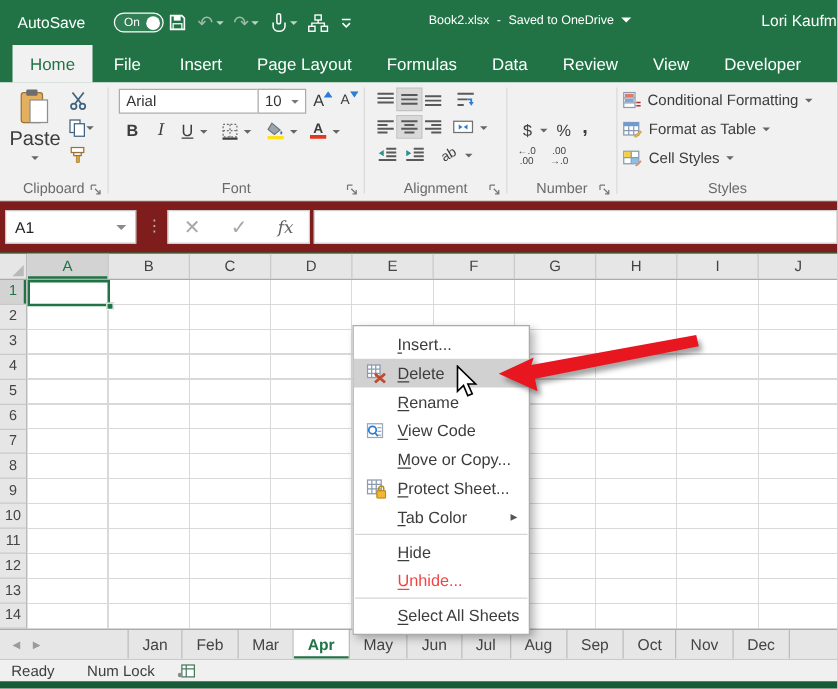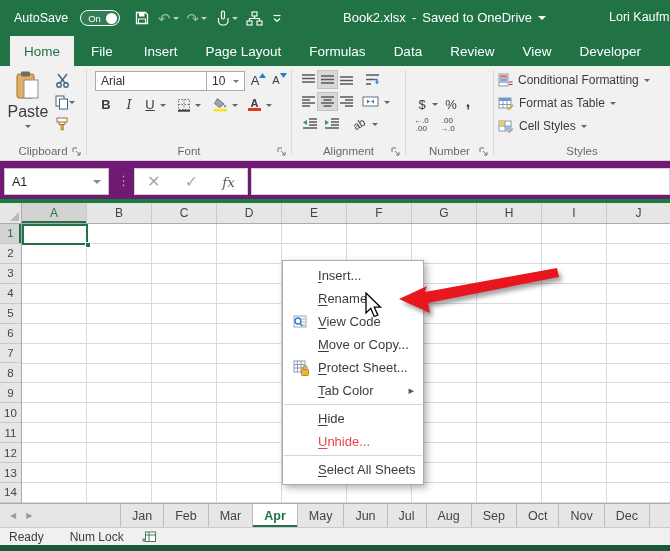--- a/index.html
+++ b/index.html
@@ -7,29 +7,29 @@
     --dark-green:#185c37;
     --arrow-red:#e8171f;
     --menu-highlight:#d1d1d1;
   }
   *{box-sizing:border-box;margin:0;padding:0}
   body{font-family:"Liberation Sans",sans-serif;background:#888}
   .app{position:relative;width:670px;height:551px;background:#fff;overflow:hidden;font-family:"Liberation Sans",sans-serif}
 
   
   .titlebar{position:absolute;left:0;top:0;width:670px;height:36px;background:var(--excel-green);color:#fff;font-size:12.5px}
-  .autosave{position:absolute;left:14px;top:10px;display:flex;align-items:center;gap:12px}
+  .autosave{position:absolute;left:14px;top:10px;display:flex;align-items:center;gap:23px}
   .pill{width:40px;height:16px;border:1px solid #fff;border-radius:9px;background:rgba(255,255,255,.08);position:relative}
   .pill .on{position:absolute;left:7px;top:2px;font-size:9.5px;color:#fff}
   .pill .knob{position:absolute;right:2px;top:2px;width:11px;height:11px;border-radius:50%;background:#fff}
   .qat{position:absolute;left:130px;top:6px;display:flex;align-items:center;height:24px}
   .qbtn{display:flex;align-items:center;justify-content:center;height:24px;padding:0 4px}
   .qglyph{font-size:15px;color:#9fb9aa;line-height:1}
   .mini-caret{width:0;height:0;border:3px solid transparent;border-top-color:#bcd3c5;margin-left:2px;margin-top:3px}
-  .doc-title{position:absolute;left:343px;top:10px;display:flex;align-items:center;gap:6px;font-size:13px;white-space:nowrap}
+  .doc-title{position:absolute;left:343px;top:10px;display:flex;align-items:center;gap:6px;font-size:10px;white-space:nowrap}
   .w-caret{width:0;height:0;border:4px solid transparent;border-top-color:#fff;margin-top:4px}
   .user-name{position:absolute;left:609px;top:10px;font-size:12.5px;white-space:nowrap}
 
   
   .tabstrip{position:absolute;left:0;top:36px;width:670px;height:30px;background:var(--excel-green);display:flex;align-items:stretch;padding-left:10px;color:#fff;font-size:13.5px;white-space:nowrap}
   .rtab{display:flex;align-items:center;gap:6px;padding:0 14px}
   .rtab.active{background:#f1f1f1;color:var(--excel-green)}
   .rtab.file{padding:0 17px}
 
   
@@ -44,21 +44,21 @@
   .ibtn{position:absolute;display:flex;align-items:center;justify-content:center}
   .ibtn.sel{background:#d9d9d9;outline:1px solid #c2c2c2}
   .ltr{font-size:13px;color:#3c3c3c}
   .stylerow{position:absolute;left:4px;display:flex;align-items:center;gap:5px;height:20px;font-size:12px;color:#3c3c3c}
   .decbtn{position:absolute;display:flex;flex-direction:column;align-items:center;font-size:8px;line-height:8px;color:#444;letter-spacing:0}
   .paste{position:absolute;left:6px;top:4px;width:44px;height:74px;display:flex;flex-direction:column;align-items:center}
   .paste .plabel{margin-top:3px;font-size:16px}
   .fcstack{display:flex;flex-direction:column;align-items:center;line-height:10px}
 
   
-  .fbar{position:absolute;left:0;top:161px;width:670px;height:42px;background:#701a75;border-bottom:4px solid #15803d}
+  .fbar{position:absolute;left:0;top:161px;width:670px;height:42px;background:#7f1d1d;border-bottom:1px solid #15803d}
   .namebox{position:absolute;left:4px;top:7px;width:105px;height:27px;background:#fff;border:1px solid #c6c6c6;display:flex;align-items:center;padding:0 7px;font-size:12.5px;color:#222}
   .namebox .car{margin-left:auto;width:0;height:0;border:4px solid transparent;border-top-color:#8a8a8a;margin-top:4px}
   .fdots{position:absolute;left:117px;top:12px;color:#b0b0b0;font-size:13px}
   .fxbox{position:absolute;left:134px;top:7px;width:114px;height:27px;background:#fff;border:1px solid #d2d2d2;display:flex;align-items:center;justify-content:space-around;color:#a8a8a8}
   .fxbox .fx{font-family:"DejaVu Serif",serif;font-style:italic;font-size:13.5px;color:#5f5f5f}
   .ffield{position:absolute;left:251px;top:7px;right:0;height:27px;background:#fff;border:1px solid #d2d2d2;padding:0 6px;font-size:12.5px;display:flex;align-items:center}
 
   
   .grid{position:absolute;left:0;top:203px;width:670px;height:300px}
   .corner{position:absolute;left:0;top:0;width:22px;height:21px;background:#e6e6e6;border-right:1px solid #ababab;border-bottom:1px solid #ababab}
@@ -81,21 +81,21 @@
   .mi{height:23px;display:flex;align-items:center;padding-left:7px}
   .mi .ic{width:22px;height:17px;margin-right:6px;display:flex;align-items:center;justify-content:center;flex:0 0 auto}
   .mi.hl{background:var(--menu-highlight)}
   .mi.dis{color:#ef4444}
   .mi .sub{margin-left:auto;padding-right:9px;font-size:11px;color:#555}
   .msep{height:1px;background:#d6d6d6;margin:2px 1px}
 
   
   .sheetbar{position:absolute;left:0;top:503px;width:670px;height:24px;background:#e6e6e6;border-top:1px solid #acacac;display:flex;align-items:stretch;font-size:12.5px;color:#444}
   .tabnav{display:flex;align-items:center;gap:10px;padding-left:10px;width:52px;color:#9b9b9b;font-size:8px}
-  .stabs{display:flex;align-items:stretch;margin-left:68px}
+  .stabs{display:flex;align-items:stretch;margin-left:50px}
   .stab{display:flex;align-items:center;padding:0 11px;border-right:1px solid #bdbdbd}
   .stab:first-child{border-left:1px solid #bdbdbd}
   .stab.active{background:#fff;color:var(--excel-green);font-weight:bold;box-shadow:inset 0 -2px 0 var(--excel-green)}
 
   
   .statusbar{position:absolute;left:0;top:527px;width:670px;height:18px;background:#f0f0f0;border-top:1px solid #cacaca;display:flex;align-items:center;font-size:12px;color:#3d3d3d}
   .statusbar .mode{margin-left:9px}
   .statusbar .numlock{margin-left:26px}
   .statusbar .macroicon{margin-left:18px;display:flex;align-items:center}
   .bottomstrip{position:absolute;left:0;top:545px;width:670px;height:6px;background:var(--dark-green)}
@@ -562,20 +562,30 @@
         <span class="handle"></span>
       </div>
     </div>
   </div>
 
   <div class="cmenu" id="context-menu">
       <div class="mi">
         <span class="ic"></span>
         <span><u>I</u>nsert...</span>
       </div>
+      <div class="mi hl">
+        <span class="ic">
+          <svg width="17" height="16">
+            <rect x="1" y="1" width="10" height="10" fill="#fff" stroke="#8a9ab0"></rect>
+            <path d="M1 4.3 h10 M1 7.6 h10 M4.3 1 v10 M7.6 1 v10" stroke="#8a9ab0"></path>
+            <path d="M7 8 L15 15 M15 8 L7 15" stroke="#bf4b32" stroke-width="2.3"></path>
+          </svg>
+        </span>
+        <span><u>D</u>elete</span>
+      </div>
       <div class="mi">
         <span class="ic"></span>
         <span><u>R</u>ename</span>
       </div>
       <div class="mi">
         <span class="ic">
           <svg width="16" height="16">
             <rect x="1" y="2" width="12" height="11" fill="#fff" stroke="#9aa7b8"></rect>
             <path d="M9 5 h3 M9 8 h3 M9 11 h3" stroke="#9aa7b8"></path>
             <circle cx="5" cy="7" r="3" fill="none" stroke="#2b7cd3" stroke-width="1.4"></circle>

